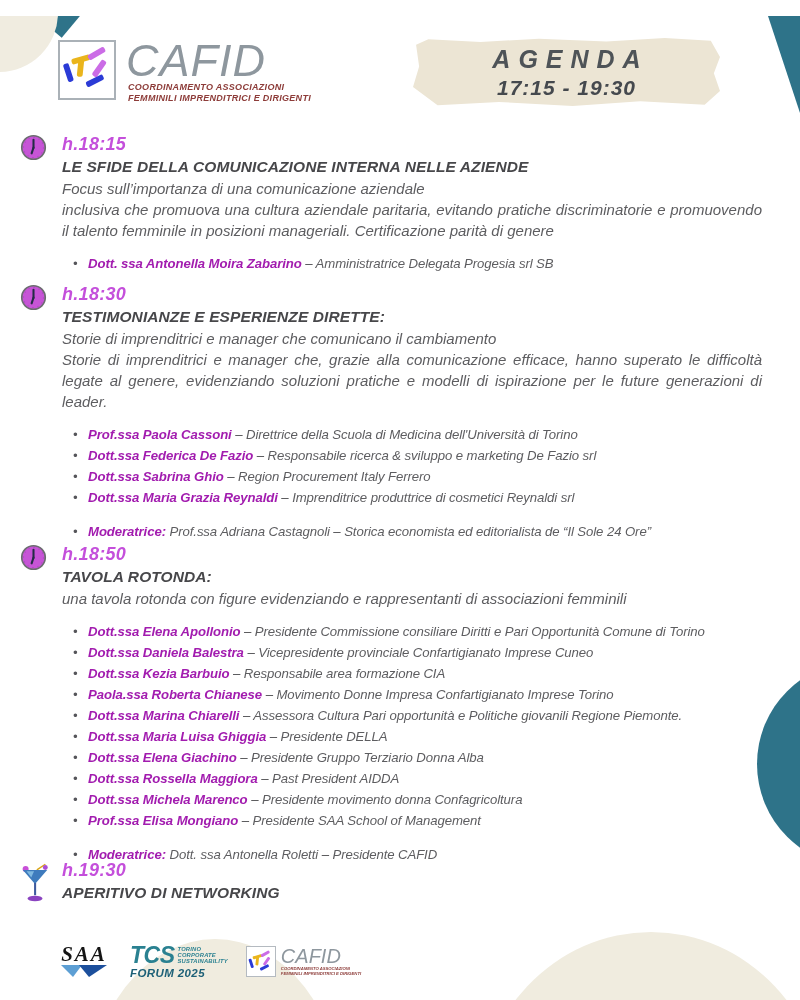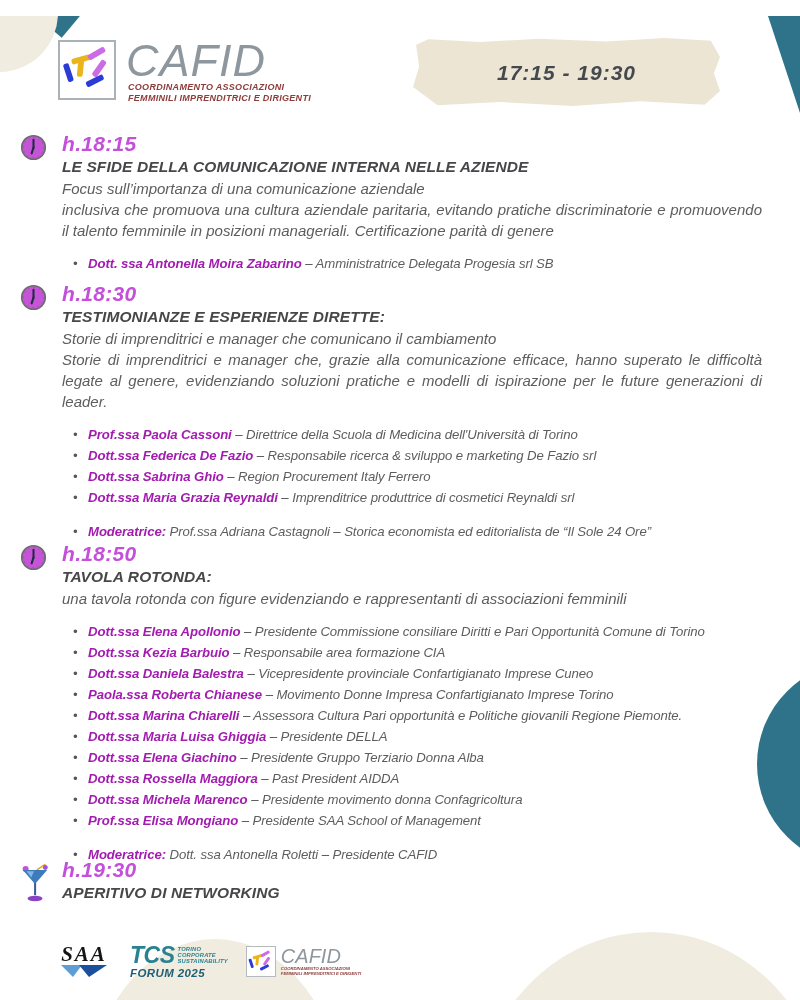--- a/index.html
+++ b/index.html
@@ -35,21 +35,21 @@
   }
   .agenda-title { font-size:25px; font-weight:700; letter-spacing:8px; color:#4e5357; text-indent:8px; }
   .agenda-time { font-size:21px; font-weight:700; letter-spacing:1px; color:#45494e; margin-top:2px; }
 
   
   .section { position:absolute; left:20px; width:744px; z-index:1; }
   .sec-1 { top:118px; } .sec-2 { top:268px; } .sec-3 { top:528px; } .sec-4 { top:844px; }
   .sec-icon { position:absolute; left:0; top:0; }
   .sec-4 .sec-icon { top:2px; }
   .sec-content { margin-left:42px; margin-right:2px; }
-  .sec-time { font-size:21px; line-height:20px; font-weight:700; color:#c44fdb; letter-spacing:.3px; }
+  .sec-time { font-size:18px; line-height:20px; font-weight:700; color:#c44fdb; letter-spacing:.3px; }
   .sec-title { font-size:15.5px; line-height:20px; font-weight:700; color:#47474a; margin-top:3px; letter-spacing:.1px; }
   .sec-intro { font-size:15px; line-height:21px; color:#5d5d60; margin-top:1px; }
   .sec-body { font-size:15px; line-height:21px; color:#5d5d60; text-align:justify; }
   .sec-body:empty, .sec-intro:empty { display:none; }
 
   ul.speakers { list-style:none; margin-top:12px; }
   ul.speakers li, .moderator {
     position:relative; padding-left:26px; font-size:13.2px; line-height:21px;
     letter-spacing:-0.1px; color:#5d5d60; white-space:nowrap;
   }
@@ -102,20 +102,21 @@
       </svg>
     </div>
     <div class="logo-text">
       <div class="logo-name">CAFID</div>
       <div class="logo-sub">COORDINAMENTO ASSOCIAZIONI</div>
       <div class="logo-sub">FEMMINILI IMPRENDITRICI E DIRIGENTI</div>
     </div>
   </div>
 
   <div class="agenda-banner">
+    <div class="agenda-title">AGENDA</div>
     <div class="agenda-time">17:15 - 19:30</div>
   </div>
 
   <div class="section sec-1">
     <div class="sec-icon">
       <svg width="27" height="27" viewBox="0 0 26 26">
         <circle cx="13" cy="13" r="11.3" fill="#c654d6" stroke="#6c6c70" stroke-width="1.6"></circle>
         <circle cx="13" cy="13" r="9.6" fill="none" stroke="#a743b8" stroke-width="1" stroke-dasharray="1 4"></circle>
         <line x1="13" y1="13.6" x2="13" y2="5.6" stroke="#222b45" stroke-width="2" stroke-linecap="round"></line>
         <line x1="13" y1="13" x2="11.2" y2="18.6" stroke="#222b45" stroke-width="2" stroke-linecap="round"></line>
@@ -172,23 +173,23 @@
     </div>
     <div class="sec-content">
       <div class="sec-time">h.18:50</div>
       <div class="sec-title">TAVOLA ROTONDA:</div>
       <div class="sec-intro">una tavola rotonda con figure evidenziando e rappresentanti di associazioni femminili</div>
 
       <ul class="speakers">
 
           <li><span class="spk-name">Dott.ssa Elena Apollonio</span> <span class="spk-role">– Presidente Commissione consiliare Diritti e Pari Opportunità Comune di Torino</span></li>
 
+          <li><span class="spk-name">Dott.ssa Daniela Balestra</span> <span class="spk-role">– Vicepresidente provinciale Confartigianato Imprese Cuneo</span></li>
+
           <li><span class="spk-name">Dott.ssa Kezia Barbuio</span> <span class="spk-role">– Responsabile area formazione CIA</span></li>
-
-          <li><span class="spk-name">Dott.ssa Daniela Balestra</span> <span class="spk-role">– Vicepresidente provinciale Confartigianato Imprese Cuneo</span></li>
 
           <li><span class="spk-name">Paola.ssa Roberta Chianese</span> <span class="spk-role">– Movimento Donne Impresa Confartigianato Imprese Torino</span></li>
 
           <li><span class="spk-name">Dott.ssa Marina Chiarelli</span> <span class="spk-role">– Assessora Cultura Pari opportunità e Politiche giovanili Regione Piemonte.</span></li>
 
           <li><span class="spk-name">Dott.ssa Maria Luisa Ghiggia</span> <span class="spk-role">– Presidente DELLA</span></li>
 
           <li><span class="spk-name">Dott.ssa Elena Giachino</span> <span class="spk-role">– Presidente Gruppo Terziario Donna Alba</span></li>
 
           <li><span class="spk-name">Dott.ssa Rossella Maggiora</span> <span class="spk-role">– Past President AIDDA</span></li>

